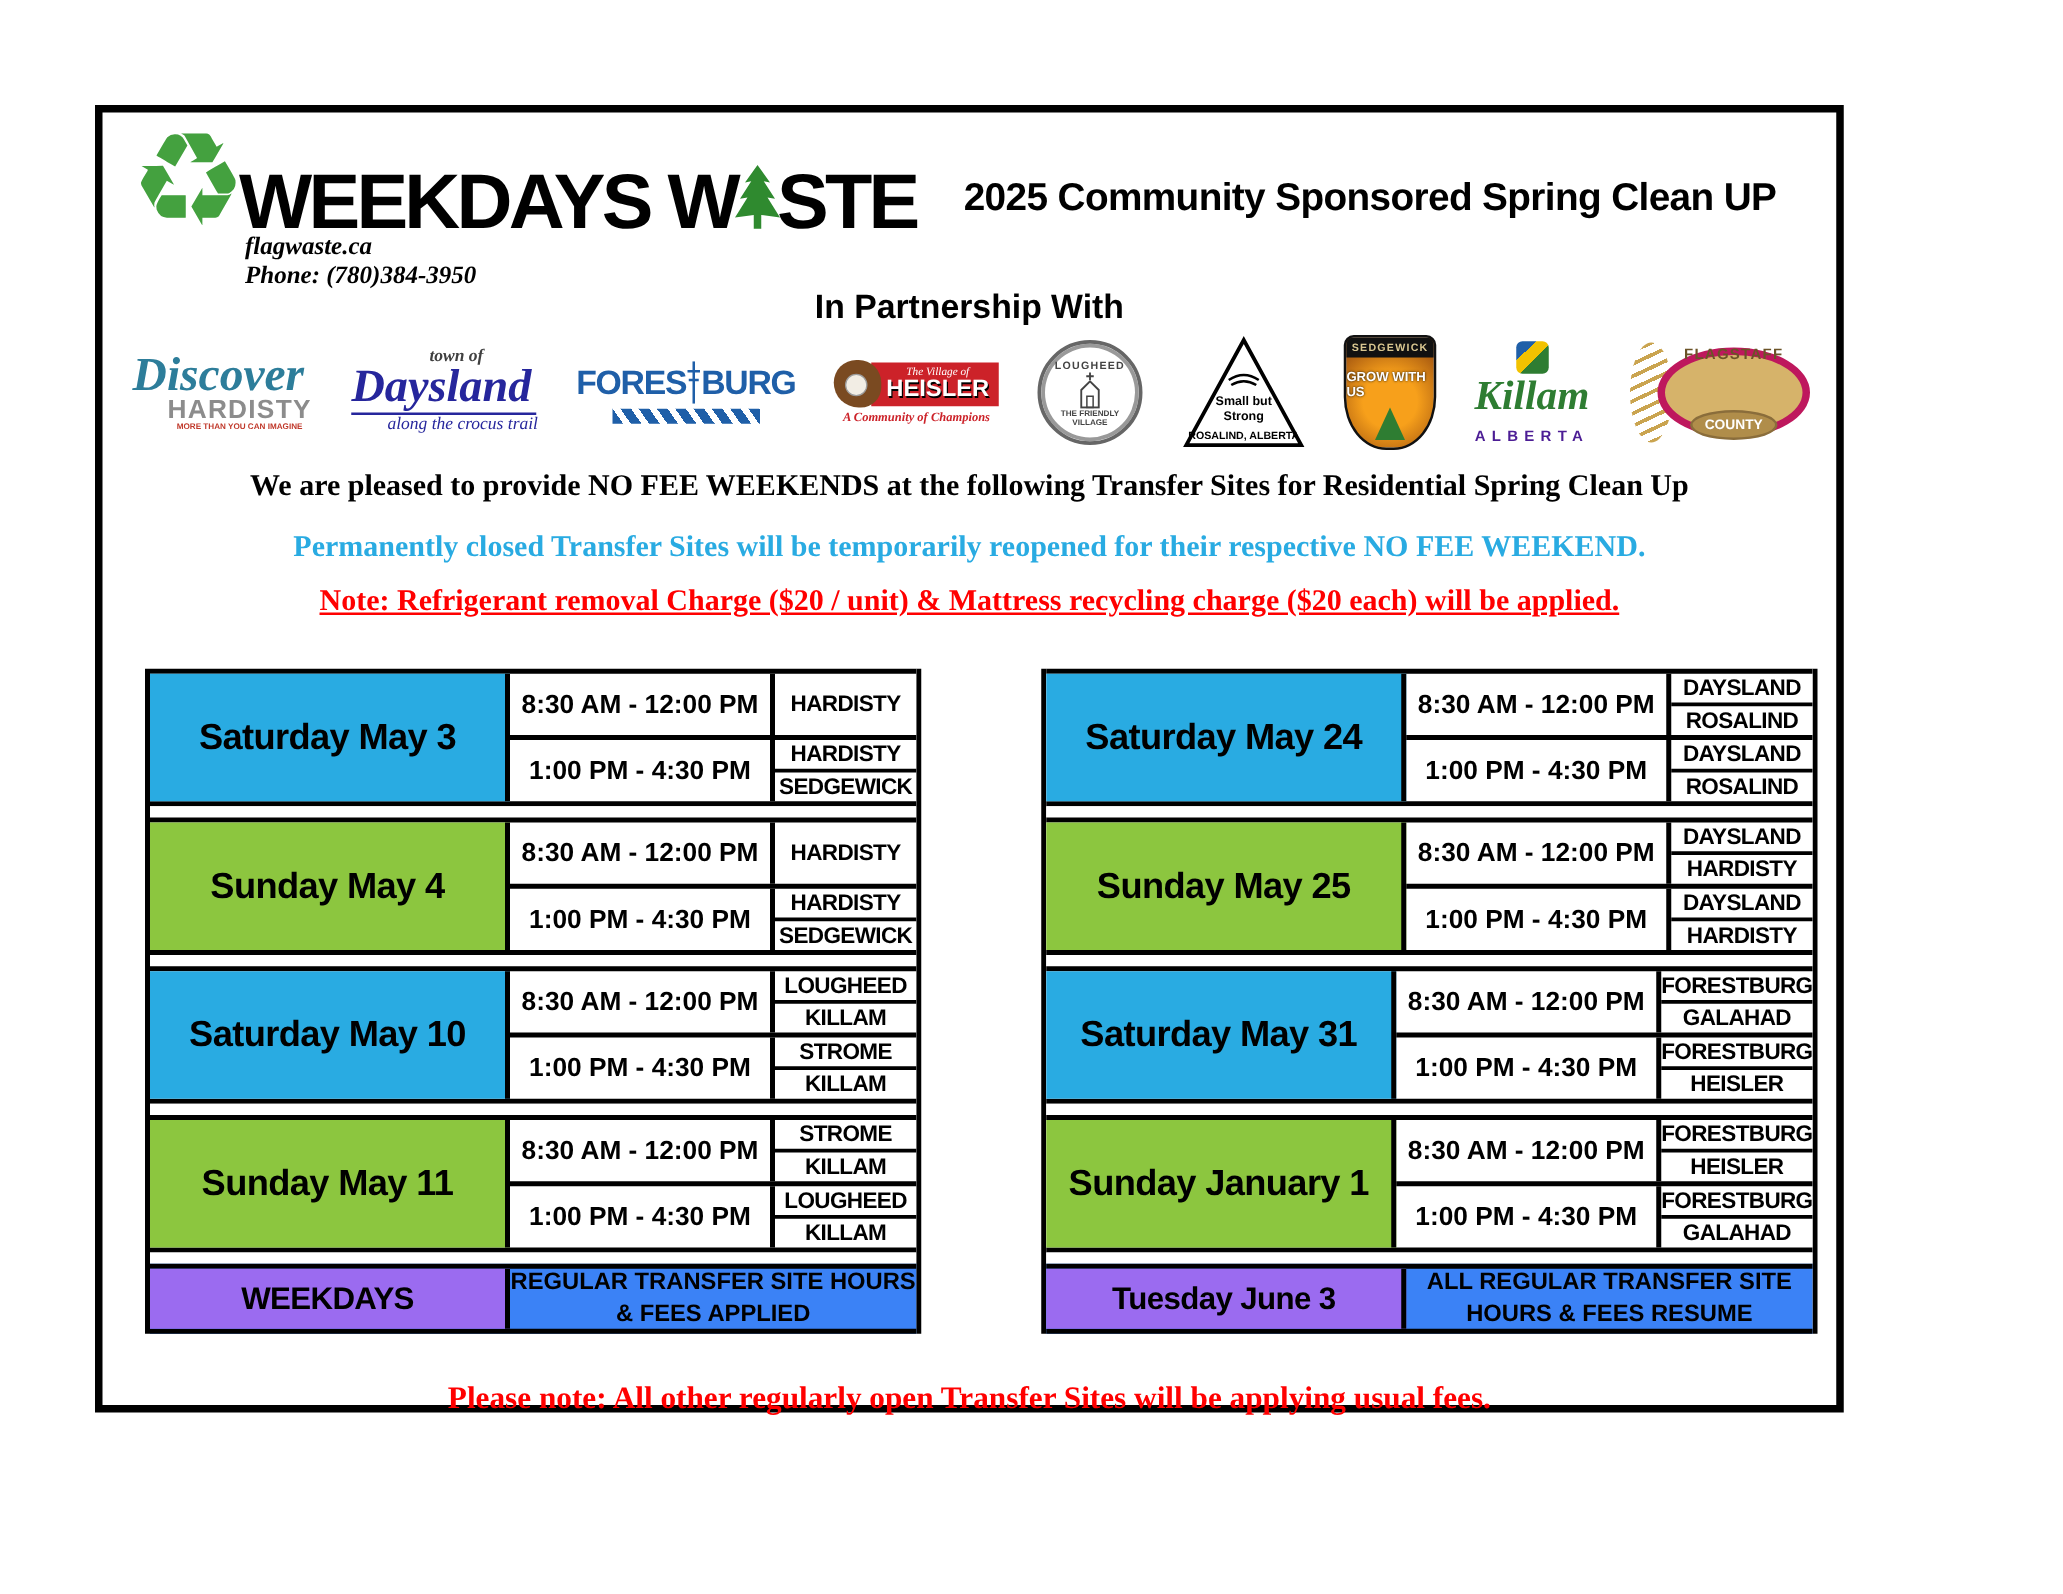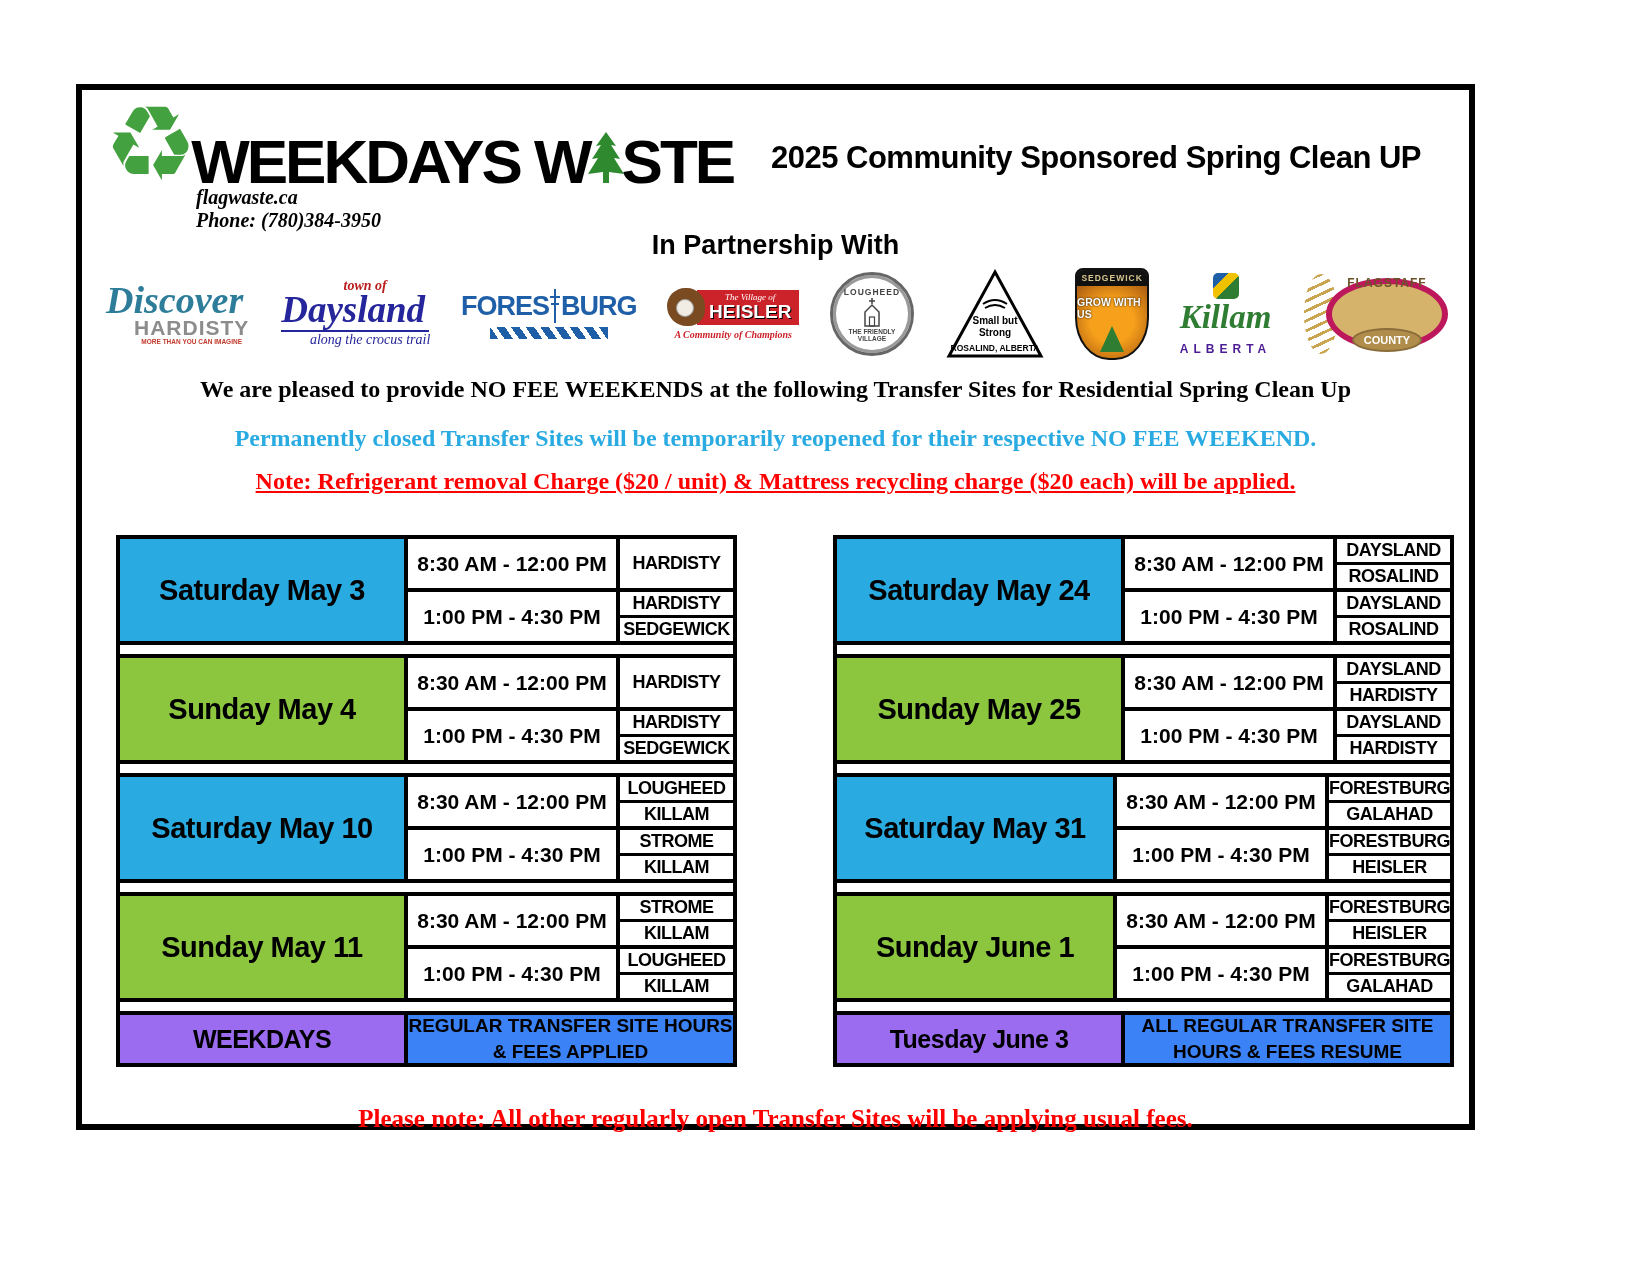--- a/index.html
+++ b/index.html
@@ -22,21 +22,21 @@
   .partnership{position:absolute;left:76px;top:230px;width:1399px;text-align:center;font-size:27px;font-weight:bold;}
 
   
   .partners{position:absolute;left:100px;top:262px;width:1352px;height:104px;display:flex;align-items:center;justify-content:space-between;}
   .plogo{display:flex;flex-direction:column;align-items:center;justify-content:center;}
   
   .hardisty .l1{font-family:"Liberation Serif",serif;font-style:italic;font-weight:bold;font-size:38px;color:#2d7d9a;line-height:.9;}
   .hardisty .l2{font-weight:bold;font-size:21px;color:#8c8c8c;letter-spacing:1px;margin-left:34px;line-height:1;}
   .hardisty .l3{font-size:6.5px;color:#c0392b;font-weight:bold;margin-left:34px;}
   
-  .daysland .l1{font-family:"Liberation Serif",serif;font-style:italic;font-size:14px;color:#b91c1c;font-weight:bold;line-height:.8;margin-left:20px;}
+  .daysland .l1{font-family:"Liberation Serif",serif;font-style:italic;font-size:14px;color:#404040;font-weight:bold;line-height:.8;margin-left:20px;}
   .daysland .l2{font-family:"Liberation Serif",serif;font-style:italic;font-weight:bold;font-size:37px;color:#26269c;line-height:1;border-bottom:2px solid #26269c;padding:0 4px 2px 0;}
   .daysland .l3{font-family:"Liberation Serif",serif;font-style:italic;font-size:14px;color:#26269c;margin-left:30px;}
   
   .forestburg .row{display:flex;align-items:center;}
   .forestburg .l1,.forestburg .l2{font-weight:900;font-size:27px;color:#1f5fa8;letter-spacing:-1px;}
   .forestburg .stripes{width:118px;height:12px;margin-top:4px;background:repeating-linear-gradient(55deg,#1f5fa8 0 7px,#fff 7px 12px);}
   
   .heisler .row{display:flex;align-items:center;}
   .glove{width:38px;height:38px;border-radius:50% 50% 45% 55%;background:#7a4a21;position:relative;margin-right:-8px;z-index:2;}
   .glove:after{content:"";position:absolute;left:9px;top:11px;width:16px;height:16px;border-radius:50%;background:#f2ede4;border:1px solid #9c9c9c;}
@@ -340,21 +340,21 @@
           <div class="time">1:00 PM - 4:30 PM</div>
           <div class="sites">
             <div class="site">FORESTBURG</div>
             <div class="site">HEISLER</div>
           </div>
         </div>
       </div>
     </div>
     <div class="gap"></div>
     <div class="block">
-      <div class="day sun" style="background: rgb(140, 198, 63);">Sunday June 1</div>
+      <div class="day sun" style="background: rgb(140, 198, 63);">Sunday January 1</div>
       <div class="slots">
         <div class="slot">
           <div class="time">8:30 AM - 12:00 PM</div>
           <div class="sites">
             <div class="site">FORESTBURG</div>
             <div class="site">HEISLER</div>
           </div>
         </div>
         <div class="slot">
           <div class="time">1:00 PM - 4:30 PM</div>

